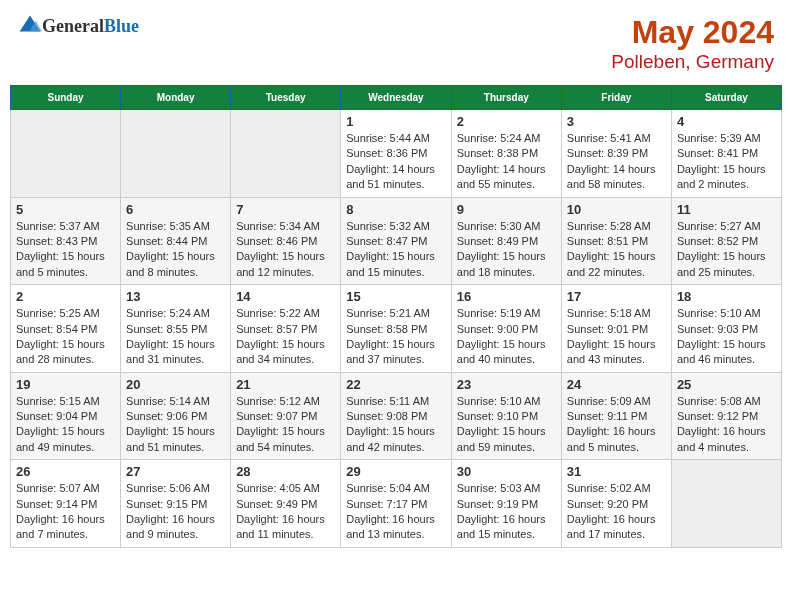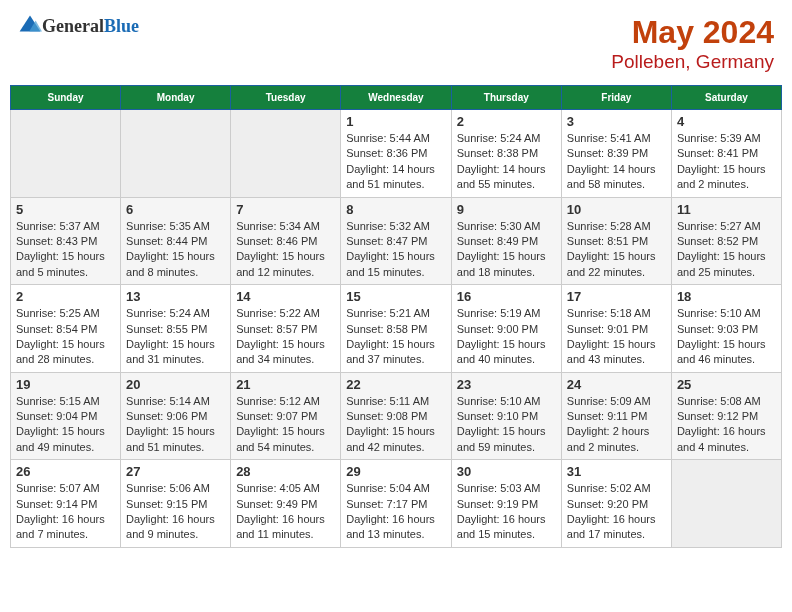--- a/index.html
+++ b/index.html
@@ -316,21 +316,21 @@
             <div>Sunrise: 5:10 AM</div>
             <div>Sunset: 9:10 PM</div>
             <div>Daylight: 15 hours and 59 minutes.</div>
           </div>
         </td>
         <td>
           <div class="day-number">24</div>
           <div class="day-info">
             <div>Sunrise: 5:09 AM</div>
             <div>Sunset: 9:11 PM</div>
-            <div>Daylight: 2 hours and 2 minutes.</div>
+            <div>Daylight: 16 hours and 5 minutes.</div>
           </div>
         </td>
         <td>
           <div class="day-number">25</div>
           <div class="day-info">
             <div>Sunrise: 5:08 AM</div>
             <div>Sunset: 9:12 PM</div>
             <div>Daylight: 16 hours and 4 minutes.</div>
           </div>
         </td>

